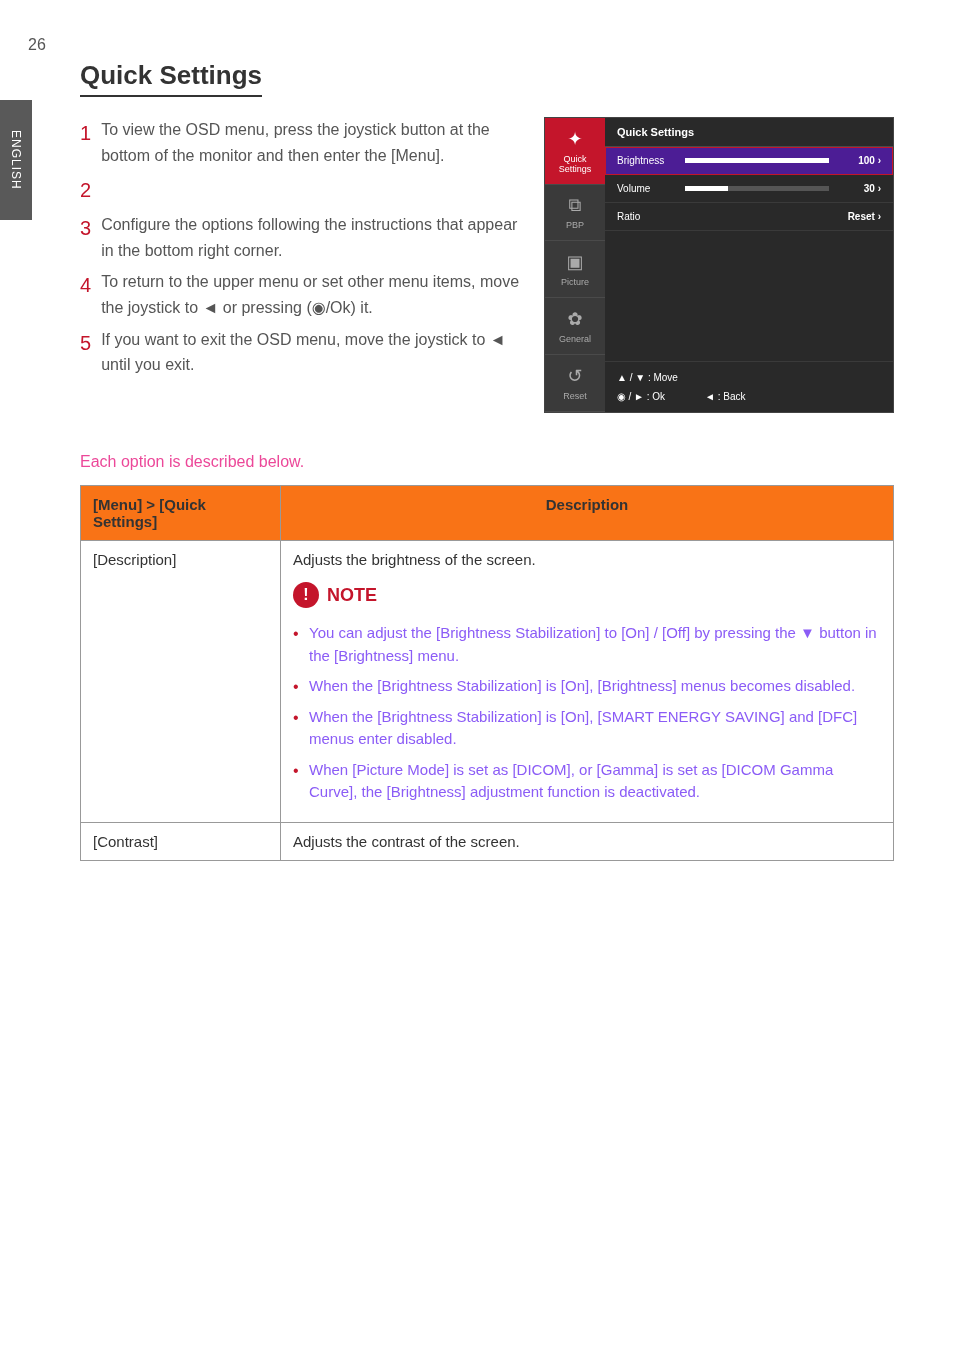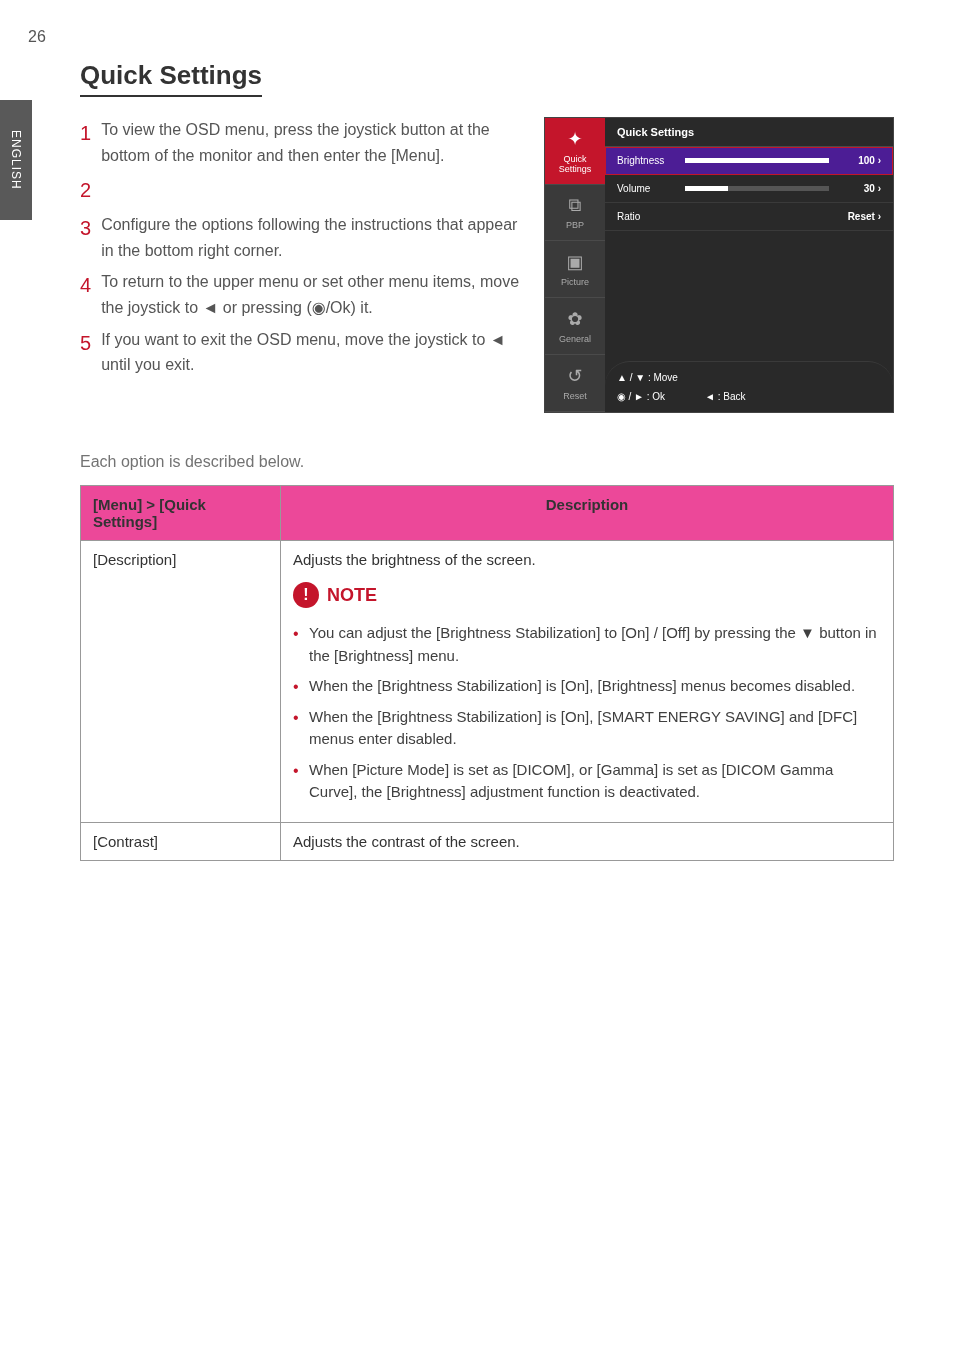--- a/index.html
+++ b/index.html
@@ -5,21 +5,21 @@
   * { box-sizing: border-box; margin: 0; padding: 0; }
   body {
     font-family: Arial, Helvetica, sans-serif;
     background: #fff;
     color: #333;
     width: 954px;
     position: relative;
   }
   .page-number {
     position: absolute;
-    top: 28px;
+    top: 36px;
     left: 28px;
     font-size: 16px;
     color: #555;
   }
   .lang-tab {
     position: absolute;
     left: 0;
     top: 100px;
     width: 32px;
     height: 120px;
@@ -138,45 +138,44 @@
     font-size: 10px;
   }
   .osd-spacer { flex: 1; }
   .osd-footer {
     padding: 10px 12px;
     font-size: 10px;
     display: flex;
     flex-direction: column;
     gap: 8px;
     border-top: 1px solid #3a3a3a;
-    border-radius: 25px;
   }
   .osd-footer-row { display: flex; gap: 40px; align-items: center;}
 
   .below-desc {
     margin-top: 40px;
     font-size: 16px;
-    color: #737373;
+    color: #ec4899;
     margin-bottom: 14px;
   }
 
   table.desc-table {
     width: 100%;
     border-collapse: collapse;
     font-size: 15px;
     color: #333;
   }
   table.desc-table th, table.desc-table td {
     border: 1px solid #999;
     padding: 10px 12px;
     vertical-align: top;
     text-align: left;
   }
   table.desc-table th {
-    background: #ec4899;
+    background: #f97316;
     font-weight: bold;
     text-align: center;
   }
   table.desc-table th:first-child { width: 200px; text-align: left; }
 
   .note-block { margin-top: 14px; }
   .note-label {
     display: inline-flex;
     align-items: center;
     gap: 8px;
@@ -195,21 +194,21 @@
     justify-content: center;
     font-size: 16px;
     font-weight: bold;
   }
   .bullets { list-style: none; margin-top: 6px; }
   .bullets li {
     position: relative;
     padding-left: 16px;
     margin-bottom: 8px;
     line-height: 1.5;
-    color: #404040;
+    color: #8b5cf6;
   }
   .bullets li::before {
     content: "•";
     position: absolute;
     left: 0;
     color: #c4152b;
     font-size: 16px;
   }
 </style>
 </head>

